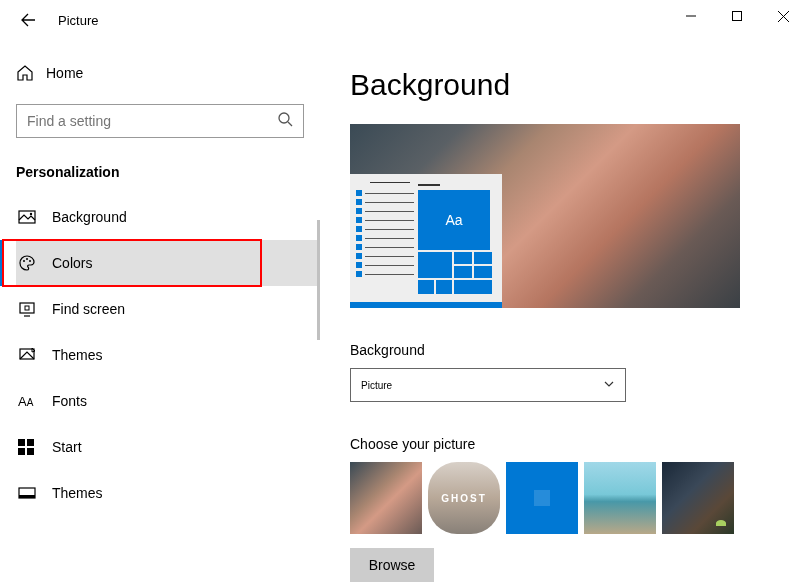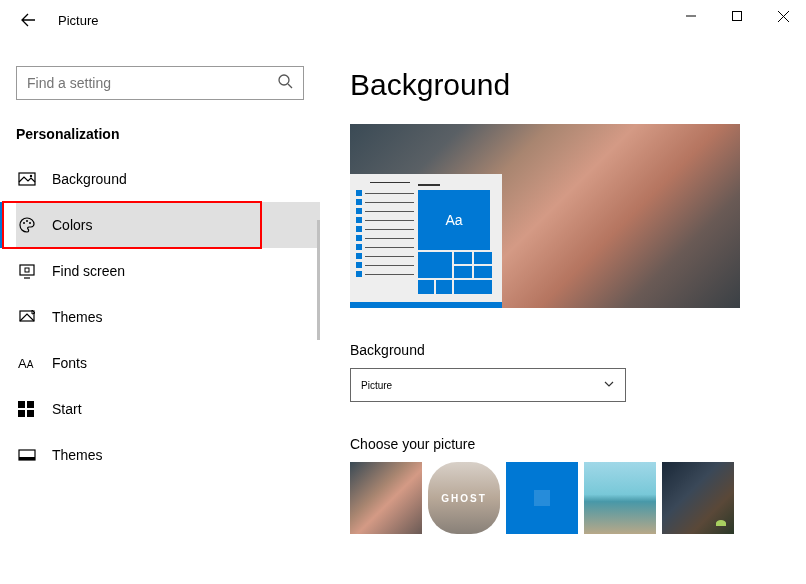--- a/index.html
+++ b/index.html
@@ -91,20 +91,28 @@
     <div class="win-btn">
       <svg width="11" height="11" viewBox="0 0 11 11">
           <path d="M0 0 L11 11 M11 0 L0 11" stroke="#000" stroke-width="1"></path>
         </svg>
     </div>
   </div>
 </div>
 
 <div class="container">
   <div class="sidebar">
+    <div class="home-row">
+      <span class="icon">
+        <svg width="18" height="18" viewBox="0 0 18 18">
+            <path d="M2 8 L9 2 L16 8 L16 16 L11 16 L11 11 L7 11 L7 16 L2 16 Z" stroke="#000" stroke-width="1.2" fill="none"></path>
+          </svg>
+      </span>
+      <span class="label">Home</span>
+    </div>
 
     <div class="search-box">
       <input type="text" placeholder="Find a setting" style="">
       <span class="search-icon">
         <svg width="16" height="16" viewBox="0 0 16 16">
             <circle cx="7" cy="7" r="5" stroke="#555" stroke-width="1.3" fill="none"></circle>
             <path d="M11 11 L15 15" stroke="#555" stroke-width="1.3"></path>
           </svg>
       </span>
     </div>
@@ -279,14 +287,15 @@
     <div class="thumbs">
       <div class="thumb t1"></div>
       <div class="thumb t2">
           <span>GHOST</span>
         </div>
       <div class="thumb t3"></div>
       <div class="thumb t4"></div>
       <div class="thumb t5"></div>
     </div>
     
+    <button class="browse-btn">Browse</button>
   </div>
 </div>
 
 </body></html>

